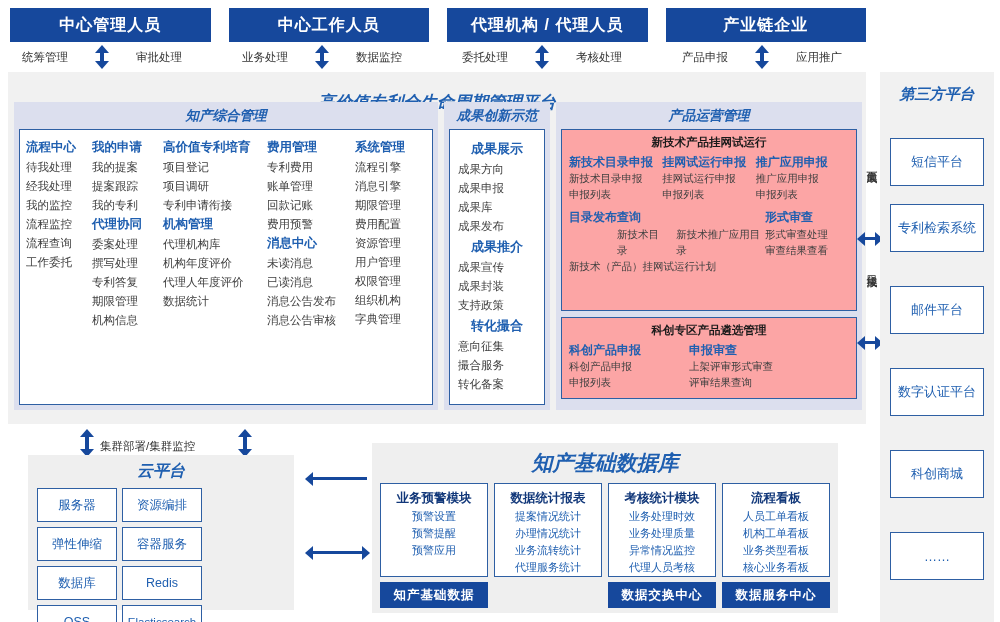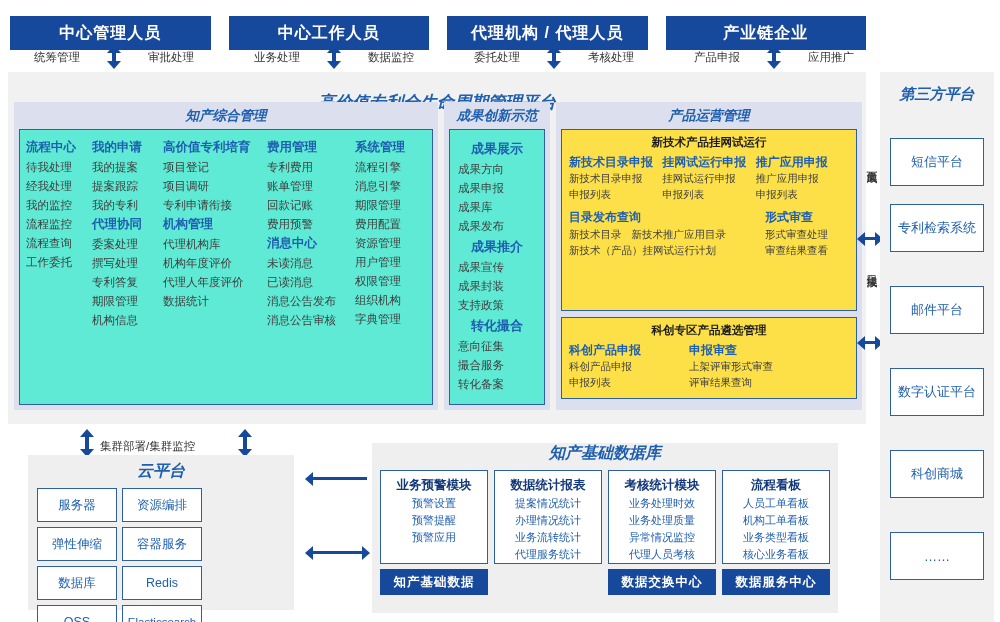--- a/index.html
+++ b/index.html
@@ -10,65 +10,65 @@
     color:#333;
     overflow:hidden;
     position:relative;
   }
   .page{position:relative;width:1000px;height:622px;}
 
   
   .navy-bar{
     background:#16489C;color:#fff;font-weight:bold;
     display:flex;align-items:center;justify-content:center;
-    font-size:16px;letter-spacing:1px;margin-top:8px;
+    font-size:16px;letter-spacing:1px;
   }
   .sec-title{
     color:#1F5FB0;font-style:italic;font-weight:bold;text-align:center;
   }
   .grp-title{color:#1F5FB0;font-weight:bold;}
   .leaf{color:#404040;font-weight:normal;}
 
   
   .roles{position:absolute;left:10px;top:8px;width:856px;display:flex;gap:18px;}
   .role{flex:1;height:34px;font-size:16px;}
-  .role-links{position:absolute;left:16px;top:46px;width:856px;display:flex;gap:24px;}
+  .role-links{position:absolute;left:4px;top:46px;width:856px;display:flex;gap:24px;}
   .role-link{flex:1;display:flex;align-items:center;justify-content:space-between;
       padding:0 18px;box-sizing:border-box;font-size:11.5px;color:#333;position:relative;}
   .vert-arrow{width:14px;height:22px;position:relative;flex:0 0 14px;}
   .vert-arrow:before{content:"";position:absolute;left:5px;top:3px;width:4px;height:16px;background:#16489C;}
   .vert-arrow:after{content:"";position:absolute;left:0;bottom:-1px;width:0;height:0;
       border-left:7px solid transparent;border-right:7px solid transparent;border-top:8px solid #16489C;}
   .vert-arrow .up{position:absolute;left:0;top:-1px;width:0;height:0;
       border-left:7px solid transparent;border-right:7px solid transparent;border-bottom:8px solid #16489C;}
 
   
   .platform{position:absolute;left:8px;top:72px;width:858px;height:352px;background:#F1F1F1;}
   .platform-title{font-size:17px;padding-top:19px;}
 
   .panels{position:absolute;left:6px;top:30px;display:flex;gap:6px;}
   .panel{background:#DCDFEE;box-sizing:border-box;}
   .panel-hd{font-size:13.5px;padding:5px 0 4px;}
-  .panel-body{background:#5eead4;border:1.5px solid #2E5FA3;margin:0 5px 5px;box-sizing:border-box;}
+  .panel-body{background:#ffffff;border:1.5px solid #2E5FA3;margin:0 5px 5px;box-sizing:border-box;}
 
   .p-zh{width:424px;}
   .p-cg{width:106px;}
   .p-cp{width:306px;}
 
   .cols{display:flex;padding:8px 6px 6px;}
   .col{display:flex;flex-direction:column;}
   .col .grp-title{font-size:12.5px;line-height:19px;margin-bottom:1px;}
   .col .leaf{font-size:11.5px;line-height:19px;}
 
   .cgcol{padding:8px 8px 6px;display:flex;flex-direction:column;align-items:flex-start;}
   .cgcol .grp-title{font-size:13px;line-height:22px;align-self:center;}
   .cgcol .leaf{font-size:11.5px;line-height:19px;}
 
   
-  .cp-box{border:1.5px solid #2E5FA3;background:#fde047;margin:0 5px 6px;padding:5px 7px 6px;box-sizing:border-box;}
+  .cp-box{border:1.5px solid #2E5FA3;background:#fca5a5;margin:0 5px 6px;padding:5px 7px 6px;box-sizing:border-box;}
   .cp-box-hd{text-align:center;font-size:11.5px;font-weight:bold;color:#1a1a1a;margin-bottom:4px;}
   .cp-grid{display:flex;}
   .cp-col{flex:1;}
   .cp-col .grp-title{font-size:12px;line-height:16px;}
   .cp-col .leaf{font-size:10.5px;line-height:16px;}
   .cp-wide .leaf{font-size:10.5px;line-height:16px;}
   .integ-label{position:absolute;width:16px;font-size:11px;color:#333;line-height:13px;text-align:center;}
   .h-arrow{position:absolute;width:26px;height:14px;}
   .h-arrow .bar{position:absolute;left:4px;top:5px;width:18px;height:3px;background:#16489C;}
   .h-arrow .l{position:absolute;left:0;top:0;width:0;height:0;
@@ -85,21 +85,21 @@
   
   .cluster-lbl{position:absolute;left:100px;top:439px;font-size:11.5px;color:#333;}
   .cloud{position:absolute;left:28px;top:455px;width:266px;height:155px;background:#EFEFEF;}
   .cloud-title{font-size:16px;padding-top:6px;}
   .cloud-grid{display:flex;flex-wrap:wrap;gap:5px;padding:6px 9px;}
   .cloud-cell{width:80px;height:34px;border:1.5px solid #2E5FA3;background:#fff;
       display:flex;align-items:center;justify-content:center;color:#1F5FB0;font-size:12.5px;box-sizing:border-box;}
 
   
   .db{position:absolute;left:372px;top:443px;width:466px;height:170px;background:#EFEFEF;}
-  .db-title{font-size:16px;}
+  .db-title{font-size:21px;padding-top:6px;}
   .db-grid{display:flex;gap:6px;padding:6px 8px;}
   .db-col{flex:1;display:flex;flex-direction:column;}
   .db-card{border:1.5px solid #2E5FA3;background:#fff;padding:4px 2px 6px;text-align:center;height:94px;box-sizing:border-box;}
   .db-card .grp-title{font-size:12.5px;line-height:20px;color:#12387A;}
   .db-card .leaf{font-size:11px;line-height:17px;color:#1F5FB0;}
   .db-foot{margin-top:5px;height:26px;font-size:12.5px;}
 
   .arrow-lr{position:absolute;}
 </style>
 </head>
@@ -261,21 +261,21 @@
             </div>
             <div class="cp-col">
               <div class="grp-title">推广应用申报</div>
               <div class="leaf">推广应用申报</div>
               <div class="leaf">申报列表</div>
             </div>
           </div>
           <div class="cp-grid" style="margin-top:6px;">
             <div style="width:196px;" class="cp-wide">
               <div class="grp-title" style="font-size:12px;line-height:18px;">目录发布查询</div>
-              <div style="display:flex;gap:10px;">
+              <div style="display:flex;gap:10px;margin-left:48px;">
                 <span class="leaf">新技术目录</span>
                 <span class="leaf">新技术推广应用目录</span>
               </div>
               <div class="leaf">新技术（产品）挂网试运行计划</div>
             </div>
             <div style="flex:1;" class="cp-wide">
               <div class="grp-title" style="font-size:12px;line-height:18px;">形式审查</div>
               <div class="leaf">形式审查处理</div>
               <div class="leaf">审查结果查看</div>
             </div>

